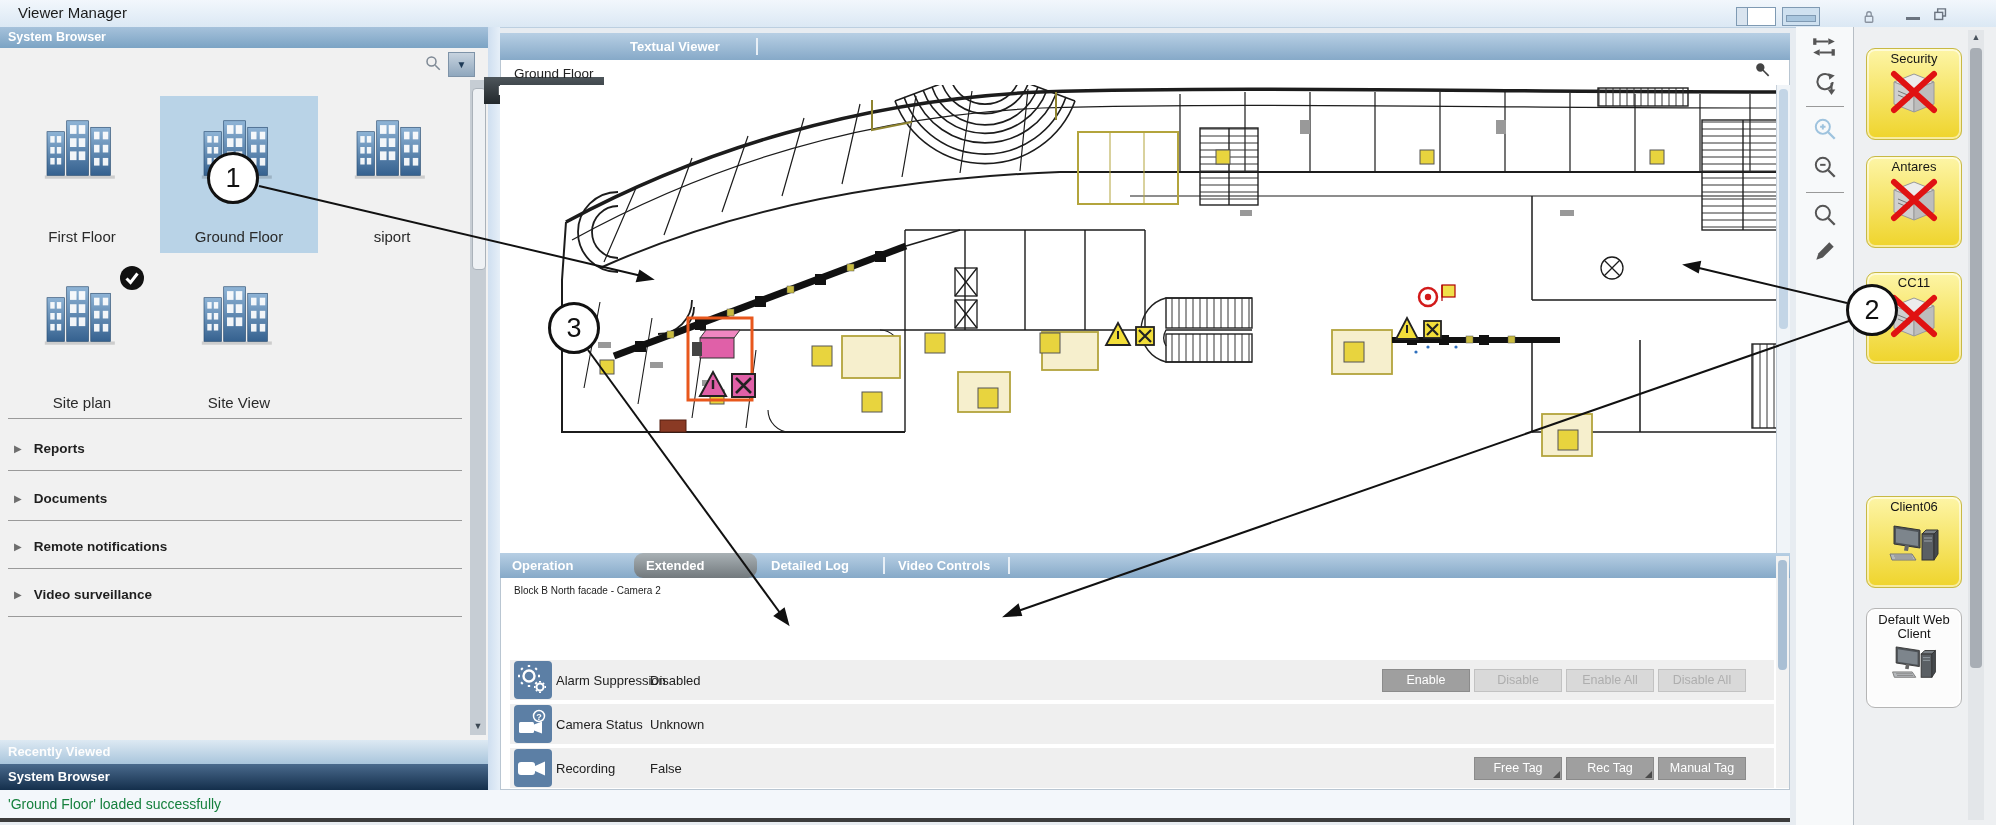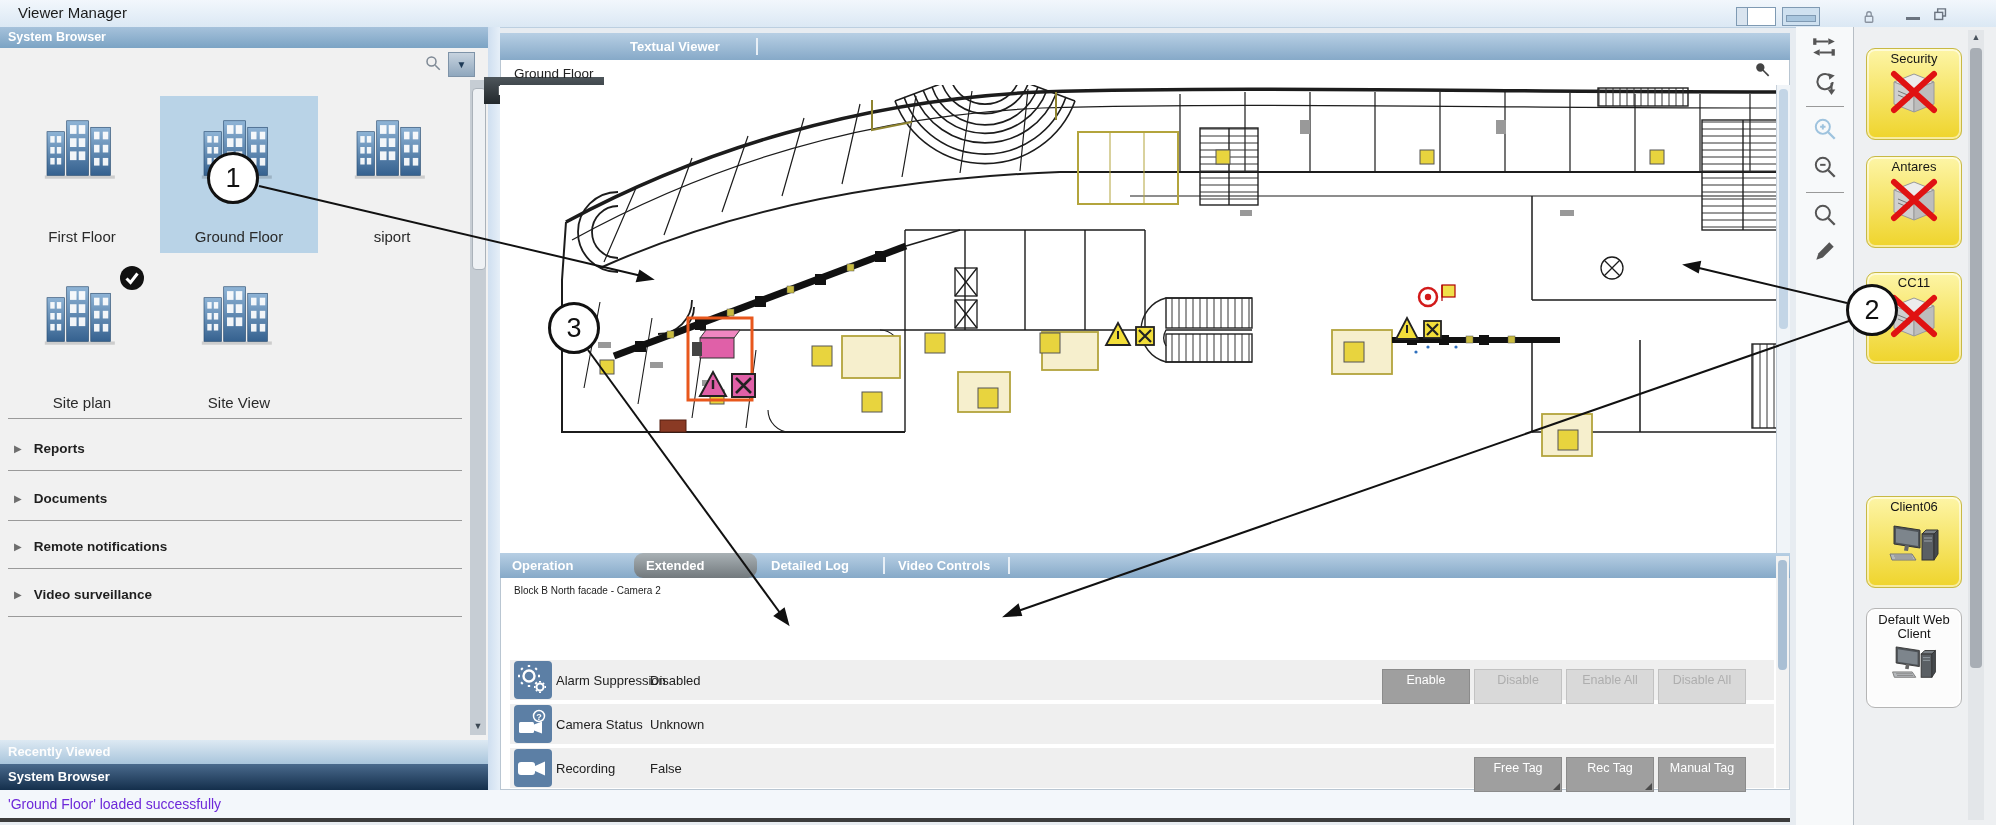--- a/index.html
+++ b/index.html
@@ -23,40 +23,40 @@
   .tile-label{position:absolute;left:0;right:0;bottom:8px;font-size:15px;color:#2a2a2a;}
   .sec-divider{position:absolute;left:8px;width:454px;height:1px;background:#9a9a9a;}
   .sec-row{position:absolute;left:0;width:470px;height:44px;display:flex;align-items:center;}
   .sec-arrow{margin-left:14px;font-size:10px;color:#6e6e6e;}
   .sec-label{margin-left:12px;font-size:13.5px;font-weight:bold;color:#1f1f1f;}
   .rv-bar{left:0;top:740px;width:480px;height:24px;padding-left:8px;
     background:linear-gradient(#dde9f3,#a9c5dc);color:#fdfdfd;font-weight:bold;font-size:13px;line-height:24px;}
   .sbf-bar{left:0;top:764px;width:480px;height:26px;padding-left:8px;
     background:linear-gradient(#4a6a8d,#142f4c);color:#fff;font-weight:bold;font-size:13px;line-height:26px;}
   .statusbar{left:0;top:790px;width:1790px;height:28px;background:#f3f7fb;font-size:14px;line-height:28px;}
-  .status-text{margin-left:8px;color:#6d28d9;}
+  .status-text{margin-left:8px;color:#15803d;}
   .bottomline{left:0;top:818px;width:1790px;height:4px;background:#3c3c3c;}
   .gapstrip{left:488px;top:27px;width:12px;height:763px;background:linear-gradient(90deg,#cfdff0,#e6eff8);}
   
   .main-bg{left:500px;top:33px;width:1290px;height:757px;background:#fff;border:1px solid #b9c6d2;box-sizing:border-box;}
   .tabbar{left:500px;top:33px;width:1290px;height:27px;background:linear-gradient(#b7cfe4,#86a9c8);}
   .tab{position:absolute;top:33px;height:27px;line-height:27px;padding:0 14px;color:#fff;font-weight:bold;font-size:13px;}
   .tab.dark{background:linear-gradient(#4e565b,#22282c);}
   .tabsep{position:absolute;top:38px;width:2px;height:17px;background:#e8eff6;}
   .doc-label{left:514px;top:66px;font-size:13.5px;color:#222;}
   
   .bp-tabbar{left:500px;top:553px;width:1290px;height:25px;background:linear-gradient(#b7cfe4,#86a9c8);}
   .bp-tab{position:absolute;top:553px;height:25px;line-height:25px;padding-left:12px;color:#fff;font-weight:bold;font-size:13px;box-sizing:border-box;}
   .bp-tab.sel{background:linear-gradient(#a9b1b5,#72797d);}
   .bp-title{left:514px;top:585px;font-size:10px;color:#1c1c1c;}
   .bp-row{position:absolute;left:510px;width:1264px;height:40px;background:#efefef;}
   .row-icon{position:absolute;left:4px;top:1px;width:38px;height:38px;border-radius:4px;}
   .row-label{position:absolute;left:46px;top:13px;font-size:13px;color:#222;}
   .row-value{position:absolute;left:140px;top:13px;font-size:13px;color:#222;}
-  .rbtn{position:absolute;top:9px;width:88px;height:35px;font-size:12.5px;text-align:center;line-height:21px;
+  .rbtn{position:absolute;top:9px;width:88px;height:23px;font-size:12.5px;text-align:center;line-height:21px;
         background:#d9d9d9;color:#aeaeae;border:1px solid #c2c2c2;box-sizing:border-box;}
   .rbtn.on{background:#9f9f9f;color:#fff;border-color:#8b8b8b;}
   .corner{position:absolute;right:1px;bottom:1px;width:0;height:0;border-left:7px solid transparent;border-bottom:7px solid #4b4b4b;}
   
   .sbar{position:absolute;background:#c6cdd4;}
   .sthumb{position:absolute;border-radius:4px;}
   
   .rtoolbar{left:1796px;top:27px;width:57px;height:798px;background:#f7f9fa;border-right:1px solid #b7bec5;}
   .rpanel{left:1854px;top:27px;width:142px;height:798px;background:#eef0f2;}
   .rtile{position:absolute;left:1866px;width:96px;height:92px;border:1px solid #c8b944;border-radius:9px;

